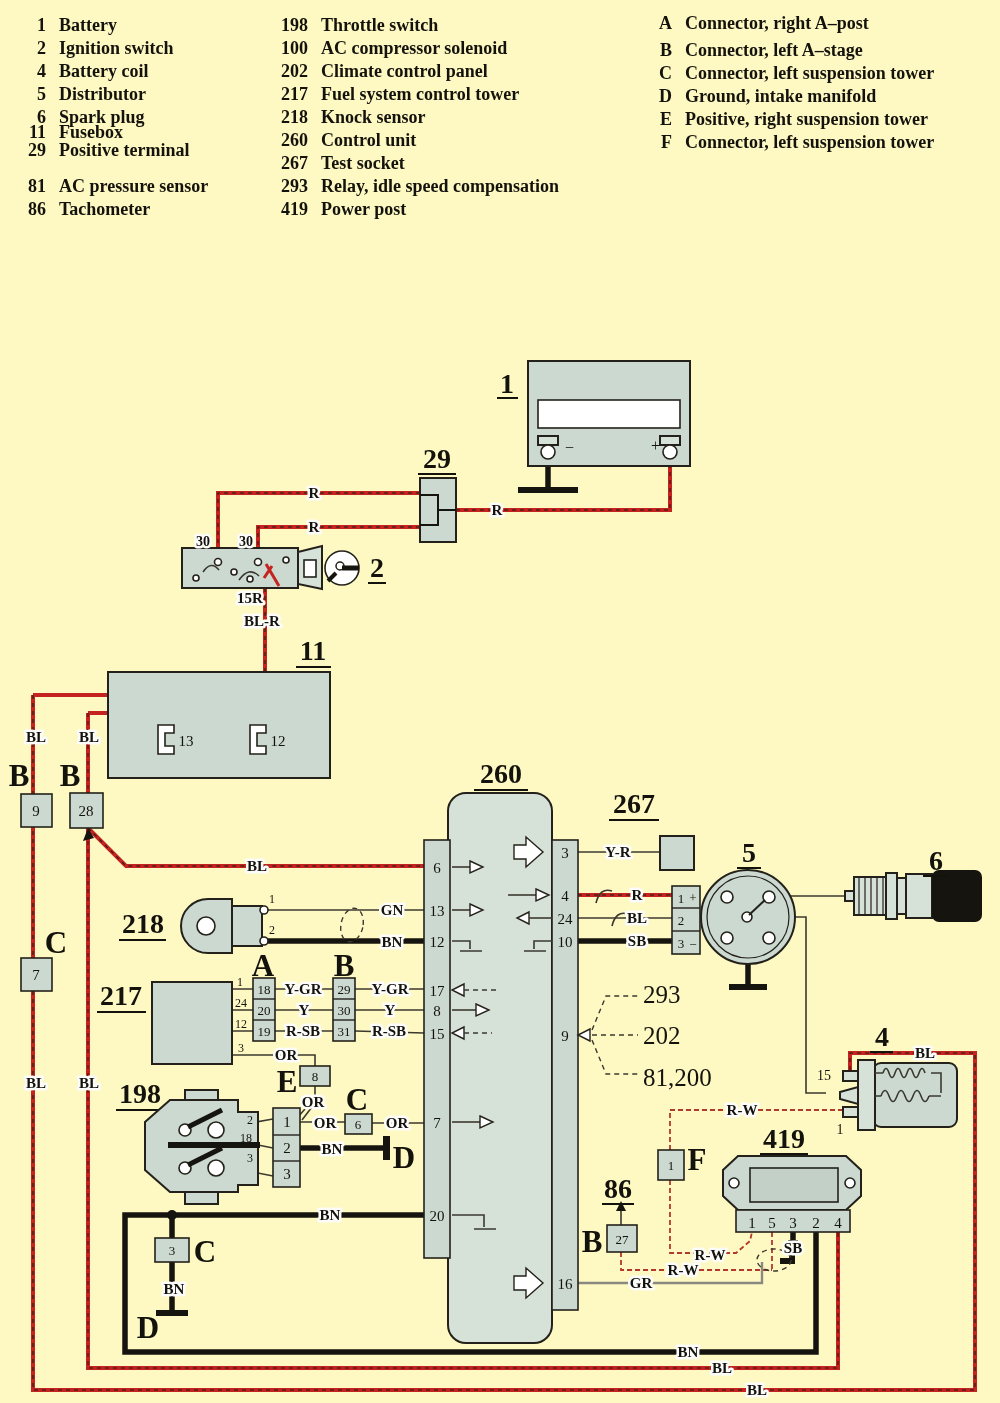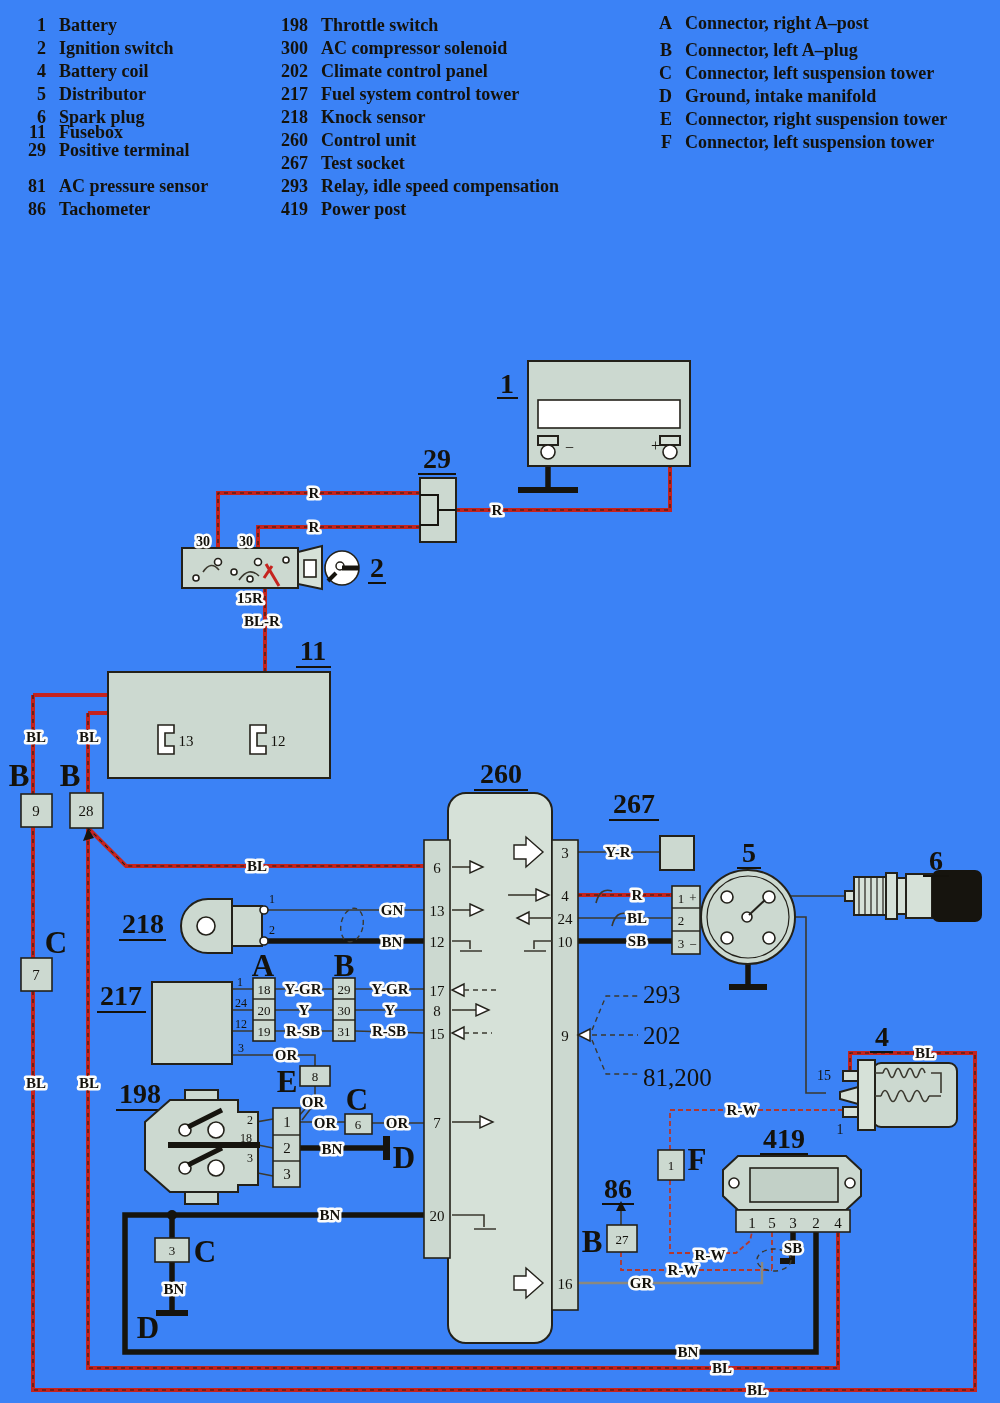--- a/index.html
+++ b/index.html
@@ -1,16 +1,16 @@
 <!DOCTYPE html>
 <html><head>
 <meta charset="utf-8">
 <style>
   html,body{margin:0;padding:0;background:#e8e8e4;}
-  #page{position:relative;width:1000px;height:1403px;background:#3b82f6;overflow:hidden;
+  #page{position:relative;width:1000px;height:1403px;background:#fef9c3;overflow:hidden;
         font-family:"Liberation Serif",serif;}
   
   .lrow{position:absolute;height:23px;line-height:23px;white-space:nowrap;}
   .lnum{display:inline-block;text-align:right;font-weight:bold;font-size:18px;color:#14120c;}
   .llab{display:inline-block;margin-left:13px;font-weight:bold;font-size:18px;color:#14120c;}
   .c1{left:2px;}  .c1 .lnum{width:44px;}
   .c2{left:262px;}.c2 .lnum{width:46px;}
   .c3{left:630px;}.c3 .lnum{width:42px;}
   svg{position:absolute;left:0;top:0;}
   
@@ -48,34 +48,34 @@
     <div class="lrow c1" style="top:37px"><span class="lnum">2</span><span class="llab">Ignition switch</span></div>
     <div class="lrow c1" style="top:60px"><span class="lnum">4</span><span class="llab">Battery coil</span></div>
     <div class="lrow c1" style="top:83px"><span class="lnum">5</span><span class="llab">Distributor</span></div>
     <div class="lrow c1" style="top:106px"><span class="lnum">6</span><span class="llab">Spark plug</span></div>
     <div class="lrow c1" style="top:121px"><span class="lnum">11</span><span class="llab">Fusebox</span></div>
     <div class="lrow c1" style="top:139px"><span class="lnum">29</span><span class="llab">Positive terminal</span></div>
     <div class="lrow c1" style="top:175px"><span class="lnum">81</span><span class="llab">AC pressure sensor</span></div>
     <div class="lrow c1" style="top:198px"><span class="lnum">86</span><span class="llab">Tachometer</span></div>
 
     <div class="lrow c2" style="top:14px"><span class="lnum">198</span><span class="llab">Throttle switch</span></div>
-    <div class="lrow c2" style="top:37px"><span class="lnum">300</span><span class="llab">AC compressor solenoid</span></div>
+    <div class="lrow c2" style="top:37px"><span class="lnum">100</span><span class="llab">AC compressor solenoid</span></div>
     <div class="lrow c2" style="top:60px"><span class="lnum">202</span><span class="llab">Climate control panel</span></div>
     <div class="lrow c2" style="top:83px"><span class="lnum">217</span><span class="llab">Fuel system control tower</span></div>
     <div class="lrow c2" style="top:106px"><span class="lnum">218</span><span class="llab">Knock sensor</span></div>
     <div class="lrow c2" style="top:129px"><span class="lnum">260</span><span class="llab">Control unit</span></div>
     <div class="lrow c2" style="top:152px"><span class="lnum">267</span><span class="llab">Test socket</span></div>
     <div class="lrow c2" style="top:175px"><span class="lnum">293</span><span class="llab">Relay, idle speed compensation</span></div>
     <div class="lrow c2" style="top:198px"><span class="lnum">419</span><span class="llab">Power post</span></div>
 
     <div class="lrow c3" style="top:12px"><span class="lnum">A</span><span class="llab">Connector, right A–post</span></div>
-    <div class="lrow c3" style="top:39px"><span class="lnum">B</span><span class="llab">Connector, left A–plug</span></div>
+    <div class="lrow c3" style="top:39px"><span class="lnum">B</span><span class="llab">Connector, left A–stage</span></div>
     <div class="lrow c3" style="top:62px"><span class="lnum">C</span><span class="llab">Connector, left suspension tower</span></div>
     <div class="lrow c3" style="top:85px"><span class="lnum">D</span><span class="llab">Ground, intake manifold</span></div>
-    <div class="lrow c3" style="top:108px"><span class="lnum">E</span><span class="llab">Connector, right suspension tower</span></div>
+    <div class="lrow c3" style="top:108px"><span class="lnum">E</span><span class="llab">Positive, right suspension tower</span></div>
     <div class="lrow c3" style="top:131px"><span class="lnum">F</span><span class="llab">Connector, left suspension tower</span></div>
   </div>
 
   <svg width="1000" height="1403" viewBox="0 0 1000 1403">
 
     <g class="wr">
       <path id="rp1" d="M670,448 V510 H456"></path>
       <path id="rp2" d="M420,493 H218 V562"></path>
       <path id="rp3" d="M420,527 H258 V562"></path>
       <path id="rp4" d="M265,588 V728"></path>

